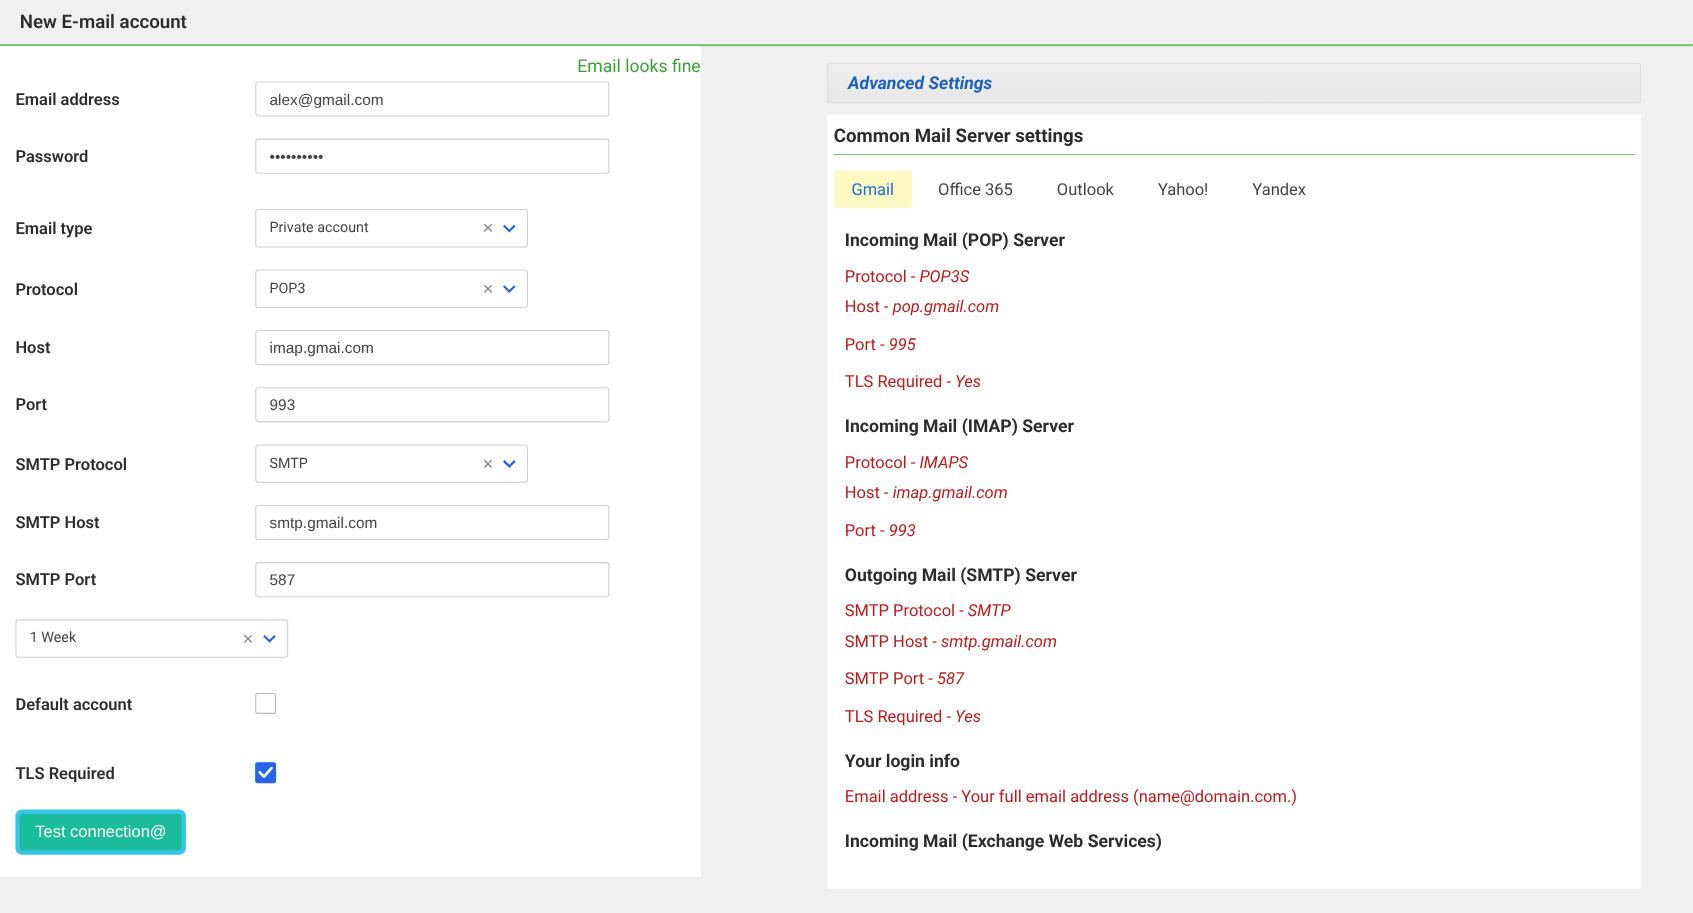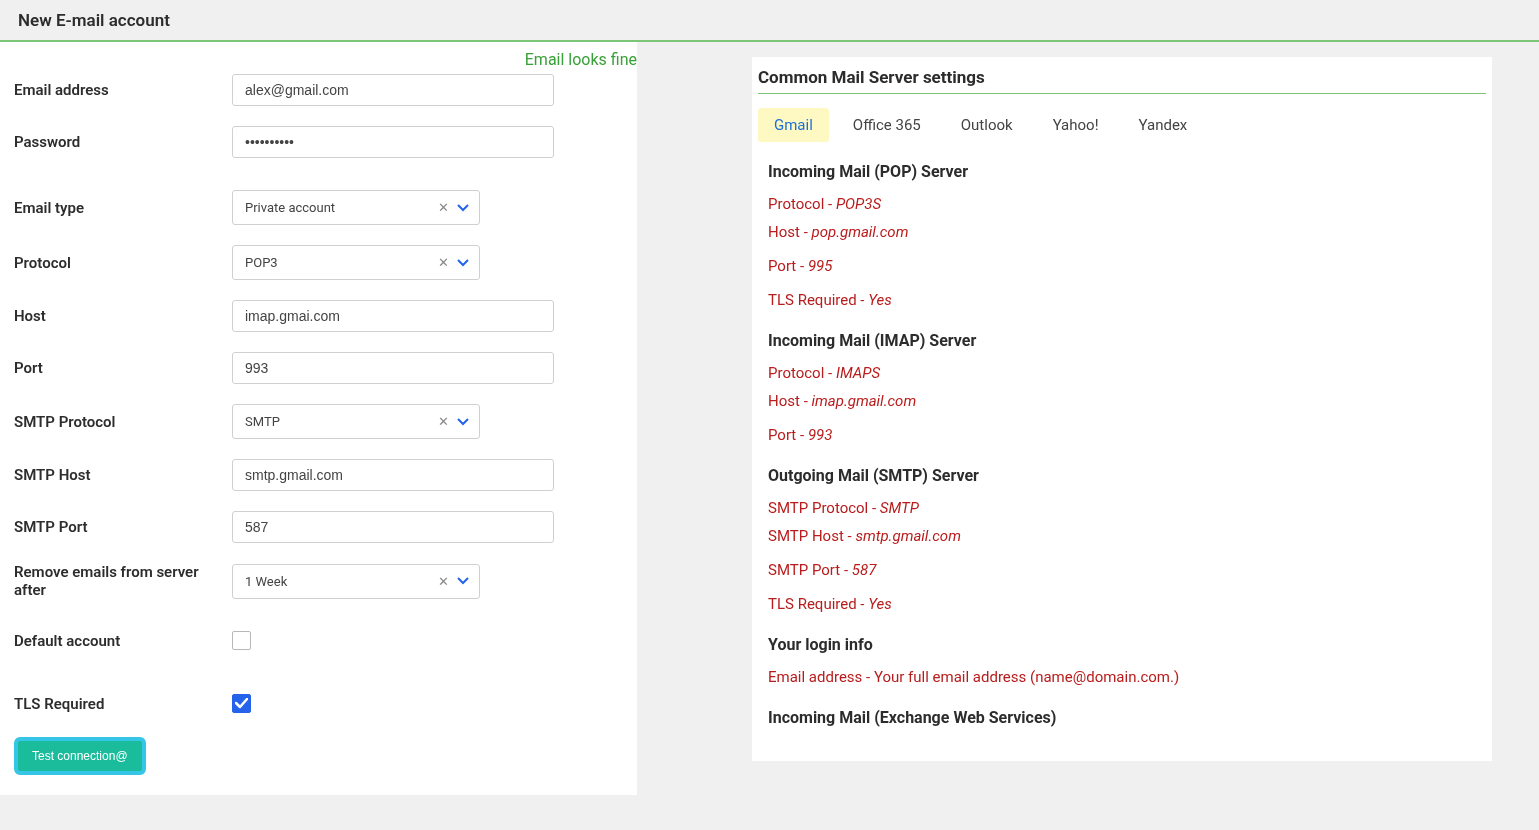--- a/index.html
+++ b/index.html
@@ -92,21 +92,21 @@
       color: #fff;
     }
     .checkbox.checked svg { display: block; }
     .test-btn {
       margin-top: 24px;
       background: #1abc9c;
       color: #fff;
       border: 4px solid #35c5e6;
       border-radius: 6px;
       padding: 8px 14px;
-      font-size: 12px;
+      font-size: 15px;
       font-weight: 500;
       cursor: pointer;
     }
     .right-panel {
       width: 740px;
       margin-top: 15px;
     }
     .adv-header {
       background: linear-gradient(#efefef,#e7e7e7);
       border: 1px solid #dcdcdc;
@@ -245,21 +245,20 @@
       <div class="form-label">SMTP Host</div>
       <input class="text-input" value="smtp.gmail.com" style="">
     </div>
 
     <div class="form-row">
       <div class="form-label">SMTP Port</div>
       <input class="text-input" value="587" style="">
     </div>
 
     <div class="form-row">
-      <div class="form-label">Remove emails from server after</div>
       <div class="select-wrap">
         <span class="select-val">1 Week</span>
         <span class="select-ctrls">
           <span class="sel-x">✕</span>
           <span class="sel-caret">
               <svg width="12" height="8" viewBox="0 0 12 8">
                 <path d="M1 1l5 5 5-5" stroke="#2563eb" stroke-width="2" fill="none"></path>
               </svg>
             </span>
         </span>
@@ -277,20 +276,21 @@
         <svg width="13" height="11" viewBox="0 0 13 11">
             <path d="M1 5l4 4 7-8" stroke="#fff" stroke-width="2.5" fill="none" stroke-linecap="round" stroke-linejoin="round"></path>
           </svg>
       </div>
     </div>
 
     <button class="test-btn">Test connection@</button>
   </div>
 
   <div class="right-panel">
+    <div class="adv-header">Advanced Settings</div>
     <div class="right-body">
       <div class="right-title">Common Mail Server settings</div>
       <div class="green-thin"></div>
       <div class="tabs">
         <div class="tab active">Gmail</div>
         <div class="tab">Office 365</div>
         <div class="tab">Outlook</div>
         <div class="tab">Yahoo!</div>
         <div class="tab">Yandex</div>
       </div>

